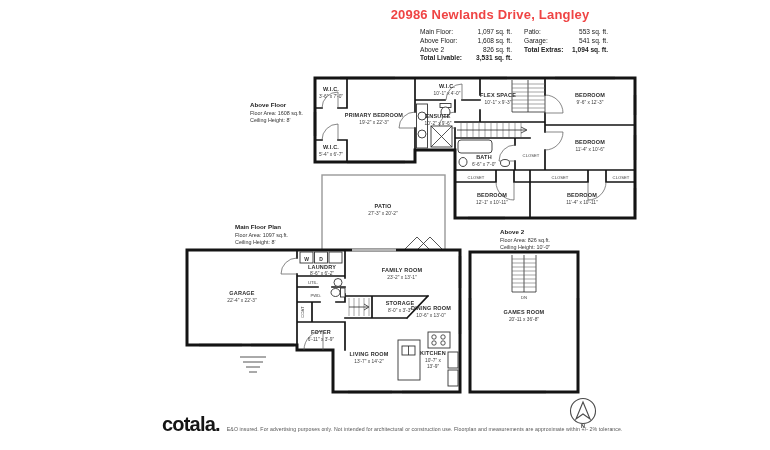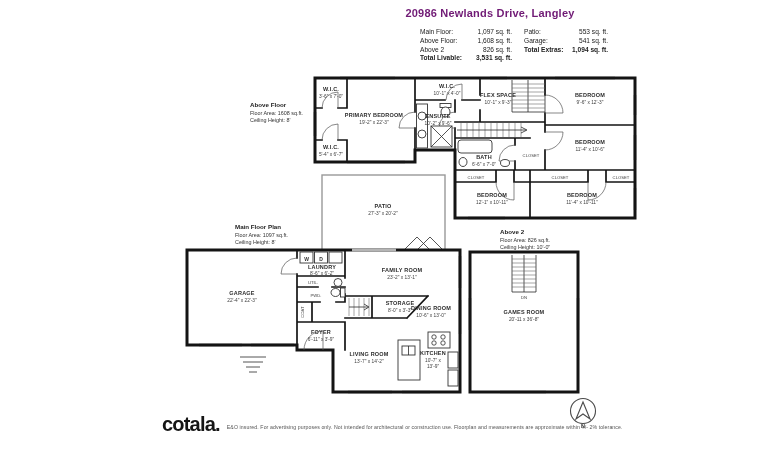--- a/index.html
+++ b/index.html
@@ -1,20 +1,20 @@
 <!DOCTYPE html>
 <html><head>
 <meta charset="utf-8">
 <style>
   html,body{margin:0;padding:0;background:#fff;}
   #page{position:relative;width:770px;height:450px;background:#fff;overflow:hidden;
         font-family:"Liberation Sans",sans-serif;color:#111;}
   
   .page-title{position:absolute;left:340px;top:7px;width:300px;text-align:center;
-              font-size:11px;font-weight:bold;letter-spacing:.2px;color:#701a75;}
+              font-size:13px;font-weight:bold;letter-spacing:.2px;color:#ef4444;}
   .stats{position:absolute;left:420px;top:28px;display:flex;gap:12px;font-size:6.6px;color:#222;}
   .stat-col{width:92px;}
   .stat-col2{width:84px;}
   .srow{display:flex;justify-content:space-between;line-height:8.8px;}
   .srow .sv{text-align:right;}
   .srow.b{font-weight:bold;}
   
   svg{position:absolute;left:0;top:0;}
   .wall-ext{stroke:#141414;stroke-width:3;fill:none;stroke-linecap:square;}
   .wall-int{stroke:#141414;stroke-width:1.7;fill:none;stroke-linecap:square;}
@@ -27,21 +27,21 @@
   text{font-family:"Liberation Sans",sans-serif;}
   .rn{font-size:5.5px;font-weight:bold;fill:#2b2b2b;text-anchor:middle;letter-spacing:.2px;}
   .rd{font-size:4.8px;fill:#3d3d3d;text-anchor:middle;}
   .rs{font-size:4.2px;fill:#3d3d3d;text-anchor:middle;}
   .wd{font-size:5px;font-weight:bold;fill:#333;text-anchor:middle;}
   .fl-title{font-size:6.2px;font-weight:bold;fill:#222;text-anchor:start;}
   .fl-sub{font-size:5.4px;fill:#333;text-anchor:start;}
   .compass{stroke:#4a4a4a;stroke-width:1.1;fill:none;}
   .compass-n{font-size:5.5px;font-weight:bold;fill:#333;text-anchor:middle;}
   
-  .footer{position:absolute;left:162px;top:414px;display:flex;align-items:flex-start;gap:7px;}
+  .footer{position:absolute;left:162px;top:414px;display:flex;align-items:center;gap:7px;}
   .logo{font-size:20px;font-weight:bold;letter-spacing:-.8px;color:#151515;line-height:20px;}
   .disclaimer{margin-top:10px;font-size:5.2px;color:#555;white-space:nowrap;letter-spacing:.1px;}
 </style>
 </head>
 <body>
 
 <div id="page">
 
   <div class="page-title">20986 Newlands Drive, Langley</div>
 

